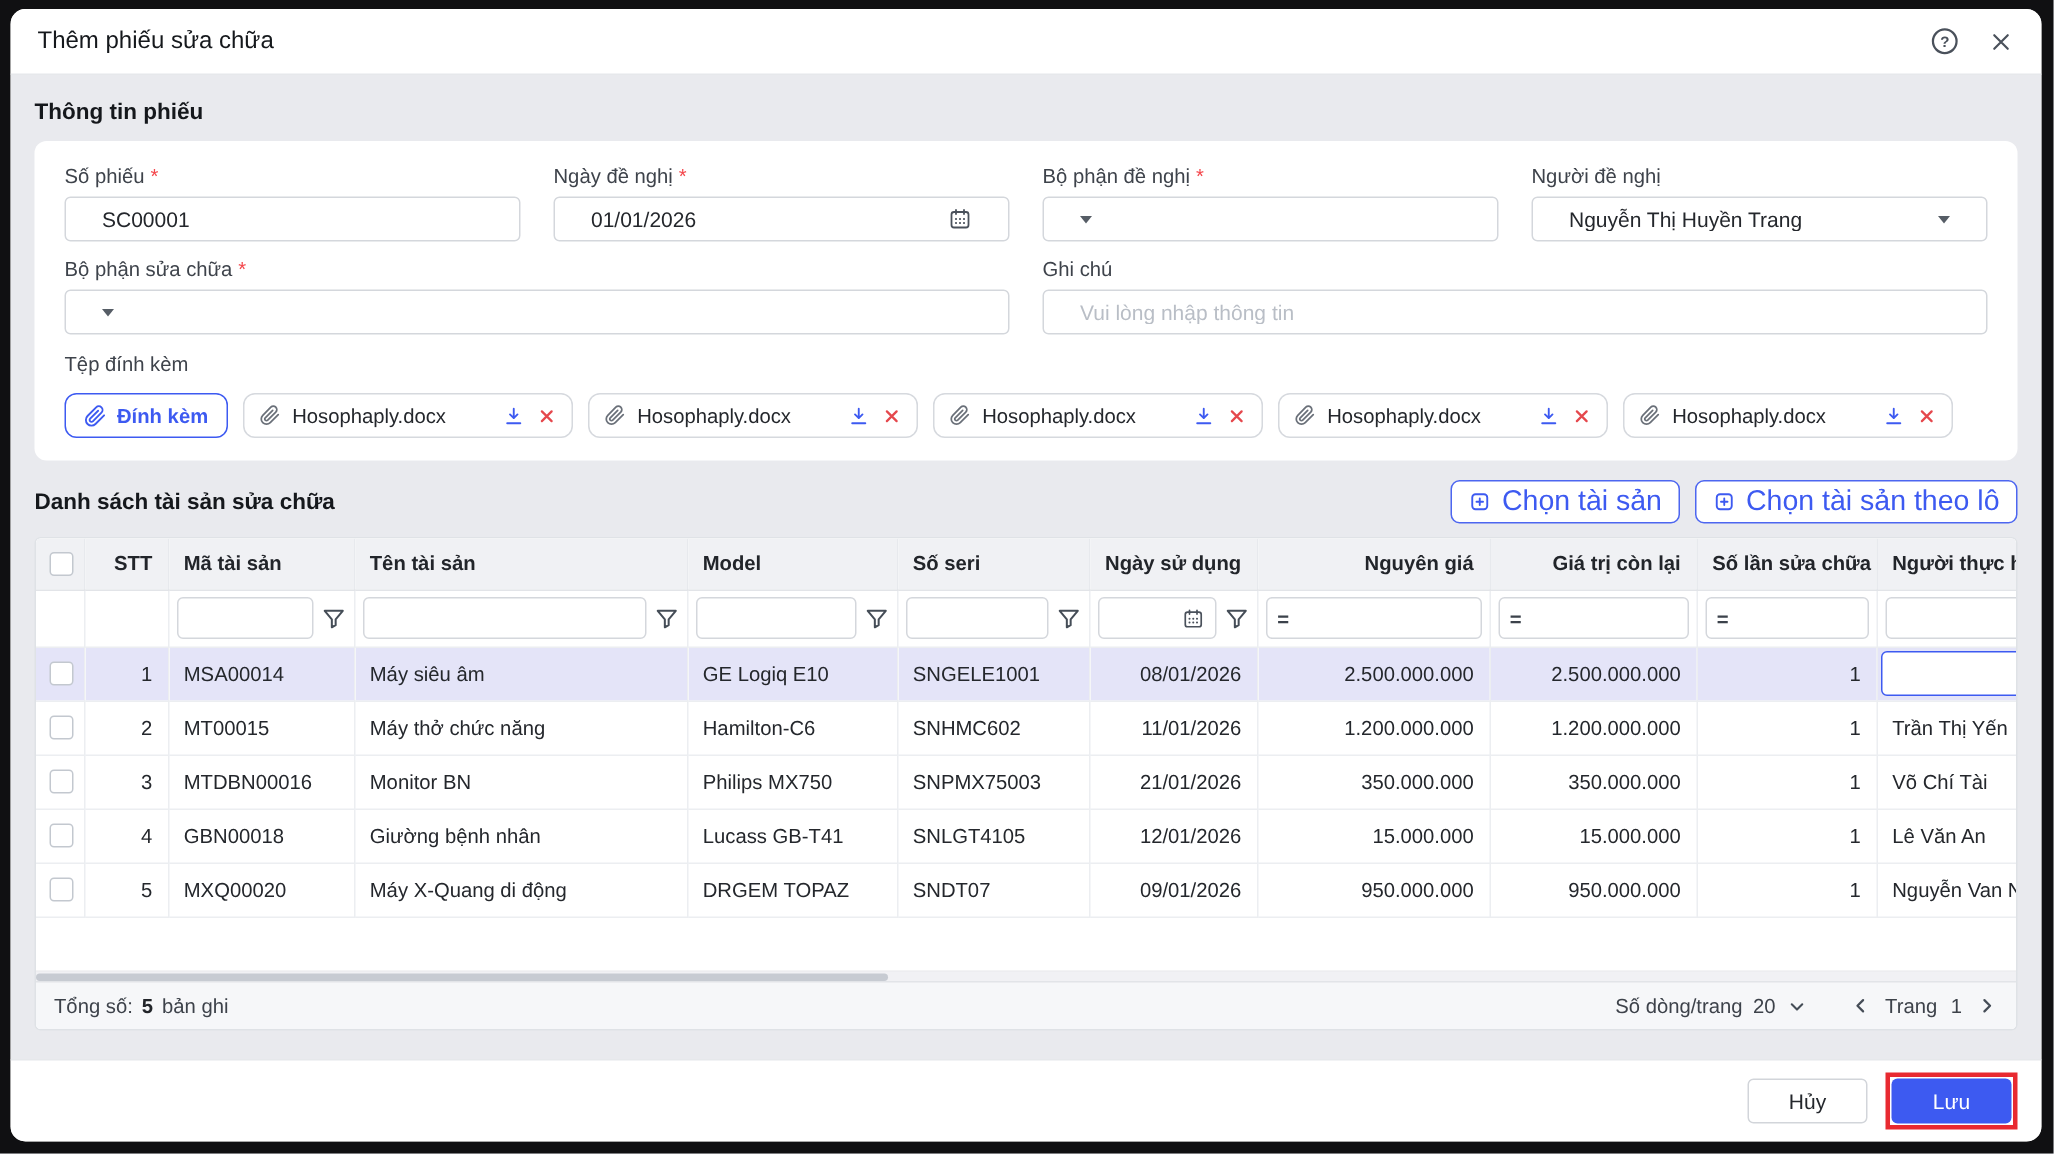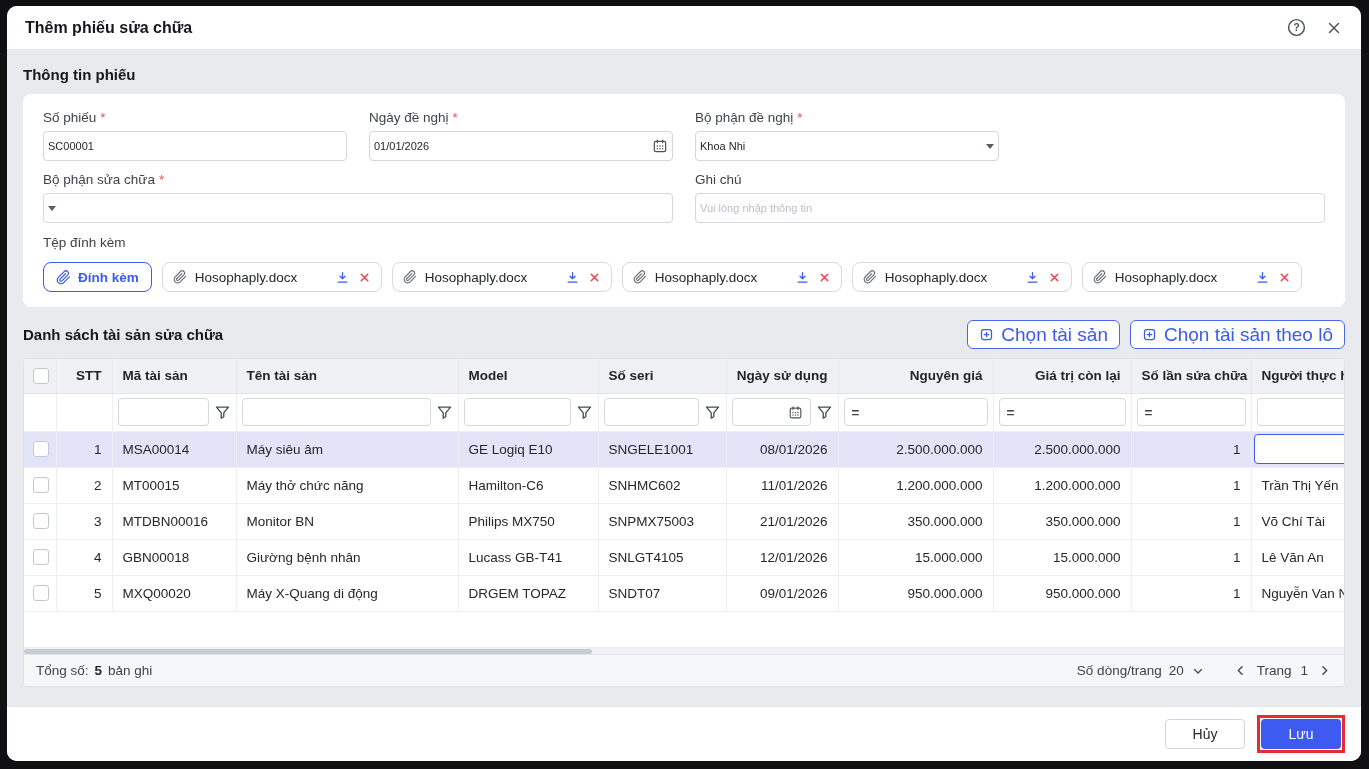--- a/index.html
+++ b/index.html
@@ -13,34 +13,34 @@
   .modal {
     position:absolute; left:7px; top:6px; right:8px; bottom:8px;
     background:#fff; border-radius:10px; overflow:hidden;
     display:flex; flex-direction:column;
   }
   
   .modal-header {
     height:44px; flex:0 0 44px; background:#fff; border-bottom:1px solid #e6e8eb;
     display:flex; align-items:center; padding:0 18px; gap:18px;
   }
-  .modal-title { font-size:16px; font-weight:700; color:#15181c; flex:1; }
+  .modal-title { font-size:16px; font-weight:400; color:#15181c; flex:1; }
   .icon-btn { display:flex; align-items:center; justify-content:center; cursor:pointer; }
   
   .modal-body { flex:1; background:#e9eaee; padding:0 16px; overflow:hidden; }
   .section-heading { font-size:15px; font-weight:700; color:#15181c; }
   .h1 { margin:16px 0 11px; }
   .card { background:#fff; border-radius:8px; padding:16px 20px 15px; }
   .form-grid { display:grid; grid-template-columns:repeat(4,1fr); column-gap:22px; row-gap:11px; }
   .span2 { grid-column:span 2; }
   .f-label { font-size:13.5px; color:#3e434b; margin-bottom:6px; display:flex; gap:4px; align-items:baseline; }
   .req { color:#f4494e; font-size:13.5px; }
   .control {
     height:30px; border:1px solid #d4d7dc; border-radius:4px; background:#fff;
-    display:flex; align-items:center; padding:0 4px; font-size:11px; color:#24272c; gap:8px;
+    display:flex; align-items:center; padding:0 24px; font-size:14px; color:#24272c; gap:8px;
   }
   .control .grow { flex:1; white-space:nowrap; overflow:hidden; }
   .placeholder { color:#b9bec6; }
   .caret { width:0; height:0; border-left:4.5px solid transparent; border-right:4.5px solid transparent; border-top:5.5px solid #565d66; flex:0 0 auto; }
   
   .attach-label { margin-top:12px; }
   .attach-row { display:flex; gap:10px; margin-top:12px; }
   .attach-btn {
     height:30px; border:1px solid #3d5af1; color:#3d5af1; background:#fff; border-radius:8px;
     display:flex; align-items:center; gap:7px; padding:0 12px; font-size:13.5px; font-weight:600; cursor:pointer; flex:0 0 auto;
@@ -160,21 +160,29 @@
                 </svg>
             </span>
           </div>
         </div>
         <div>
           <div class="f-label">
               <span>Bộ phận đề nghị</span>
               <span class="req">*</span>
             </div>
           <div class="control">
-            <span class="grow">Khoa Nhi</span>
+            <span class="caret"></span>
+          </div>
+        </div>
+        <div>
+          <div class="f-label">
+              <span>Người đề nghị</span>
+            </div>
+          <div class="control">
+            <span class="grow">Nguyễn Thị Huyền Trang</span>
             <span class="caret"></span>
           </div>
         </div>
         <div class="span2">
           <div class="f-label">
               <span>Bộ phận sửa chữa</span>
               <span class="req">*</span>
             </div>
           <div class="control">
             <span class="caret"></span>

